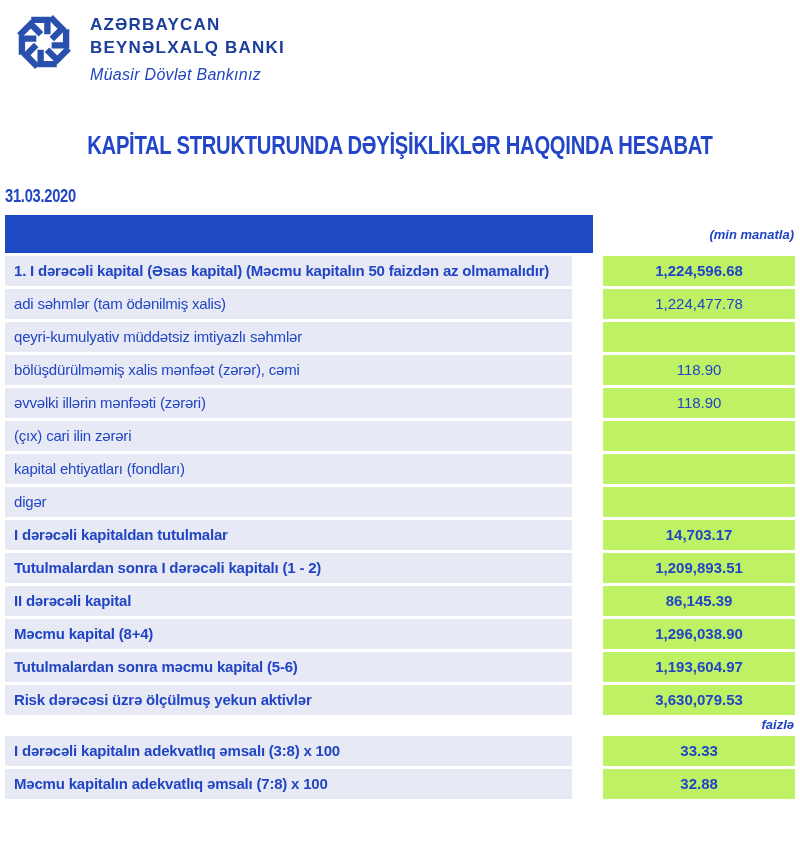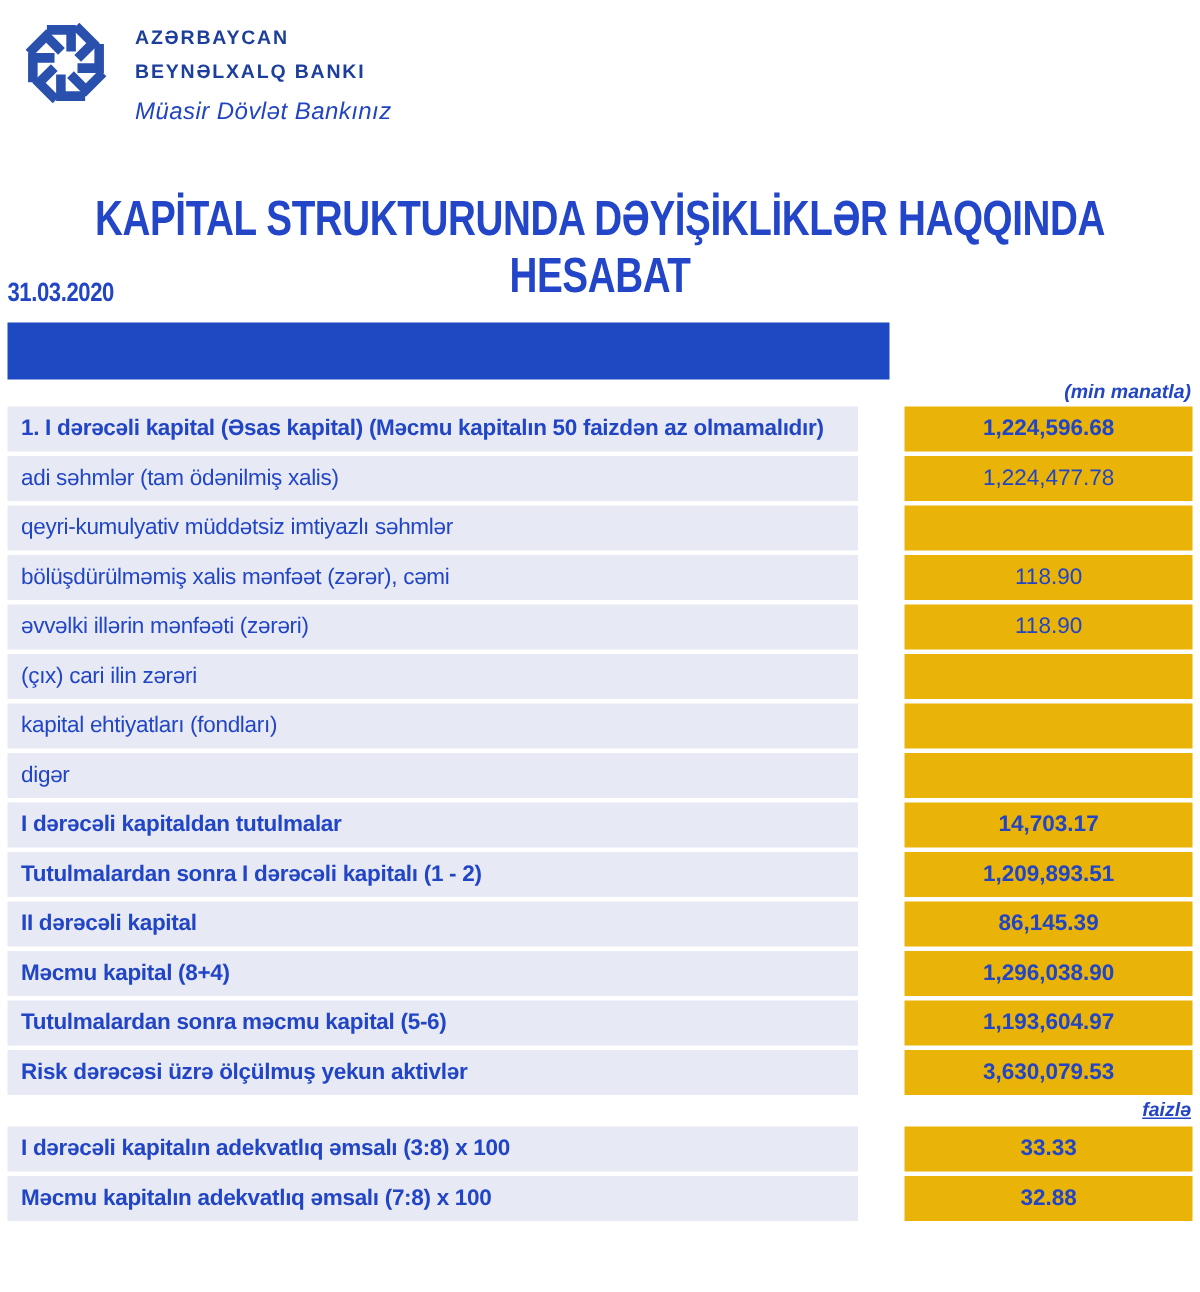--- a/index.html
+++ b/index.html
@@ -9,64 +9,64 @@
     height: 861px;
     overflow: hidden;
     background: #ffffff;
     font-family: "Liberation Sans", sans-serif;
   }
 
   
   .brand { position: absolute; top: 8px; left: 10px; display: flex; align-items: flex-start; }
   .brand-logo { width: 68px; height: 68px; flex: 0 0 auto; }
   .brand-text { margin-left: 12px; padding-top: 5px; }
-  .brand-name { color: #1d3f9c; font-weight: bold; font-size: 13px; letter-spacing: 1.2px; line-height: 23px; }
+  .brand-name { color: #1d3f9c; font-weight: bold; font-size: 17px; letter-spacing: 1.2px; line-height: 23px; }
   .brand-tagline { color: #2145c0; font-style: italic; font-size: 16px; margin-top: 7px; letter-spacing: 0.3px; }
 
   
   .report-title {
     position: absolute; top: 133px; left: 0; right: 0;
     text-align: center;
-    color: #2346c8; font-weight: bold; font-size: 28px;
+    color: #2346c8; font-weight: bold; font-size: 22px;
     letter-spacing: -0.3px;
   }
   .report-title span { display: inline-block; transform: scale(0.92, 1.18); transform-origin: center; }
   .report-date {
     position: absolute; top: 187px; left: 5px;
     color: #2145c5; font-weight: bold; font-size: 16px;
     letter-spacing: -0.3px;
     transform: scale(0.92, 1.1); transform-origin: left center;
   }
 
   
   .table-wrap { position: absolute; top: 215px; left: 5px; width: 790px; }
-  .thead { display: flex; margin-bottom: 3px; flex-direction: column; }
+  .thead { display: flex; margin-bottom: 3px; }
   .thead-bar { width: 588px; height: 38px; background: #1d49c2; }
   .thead-note {
     flex: 1; display: flex; align-items: center; justify-content: flex-end;
     color: #2145c5; font-style: italic; font-size: 13px; font-weight: bold;
     padding-right: 1px;
   }
   .row { display: flex; margin-bottom: 3px; gap: 24px; }
   .cell { height: 30px; line-height: 30px; overflow: hidden; white-space: nowrap; }
   .cell.label {
     width: 576px; padding-left: 9px;
     background: #e7eaf5;
     color: #2145c5; font-size: 15px; letter-spacing: -0.2px;
   }
   .cell.value {
     width: 198px; margin-left: 7px;
-    background: #eab308;
+    background: #bef264;
     color: #2145c5; font-size: 15px; text-align: center;
   }
   .row.bold .cell { font-weight: bold; }
   .section-note {
     height: 16px; line-height: 14px; text-align: right;
     color: #2145c5; font-style: italic; font-size: 13px; font-weight: bold;
-    padding-right: 1px; margin-bottom: 2px; text-decoration: underline;
+    padding-right: 1px; margin-bottom: 2px;
   }
 </style>
 </head>
 <body>
 
 <div class="page">
 
   <div class="brand">
     <svg class="brand-logo" viewBox="-40 -40 80 80" xmlns="http://www.w3.org/2000/svg">
       <g fill="none" stroke="#2a50ae" stroke-width="7.5">

